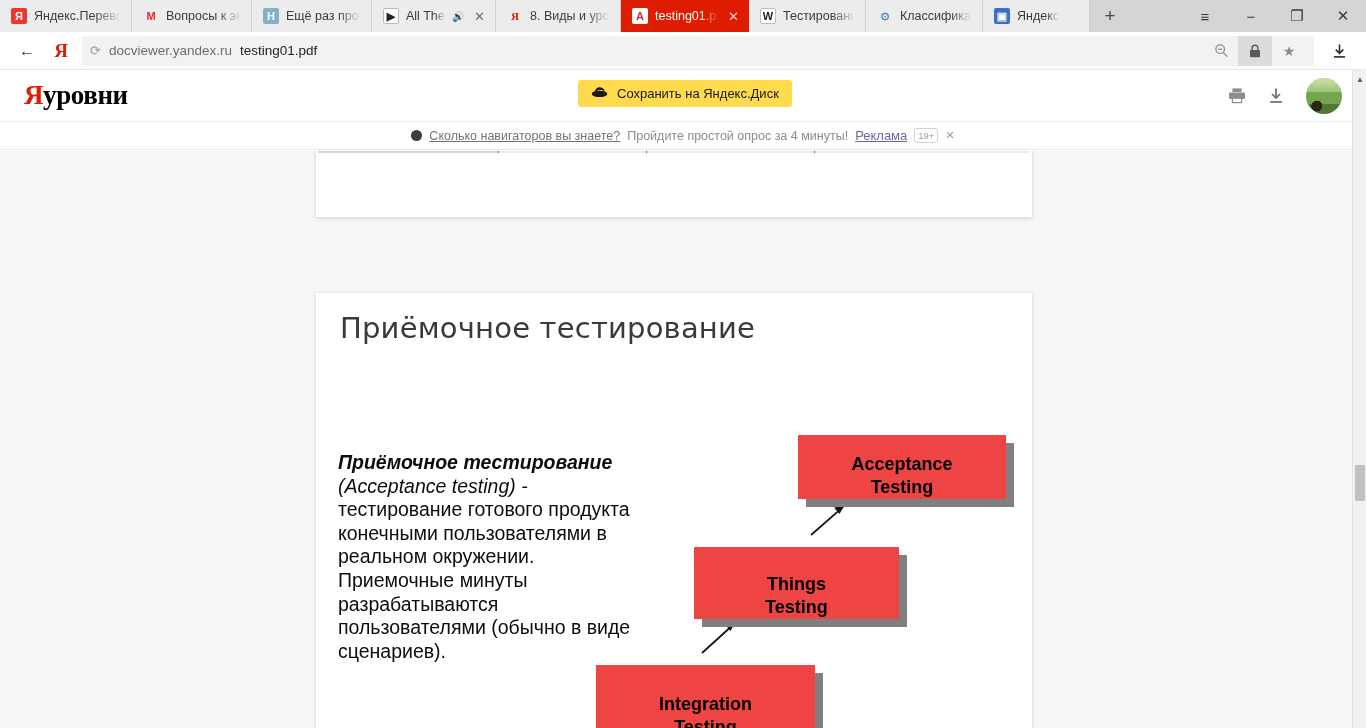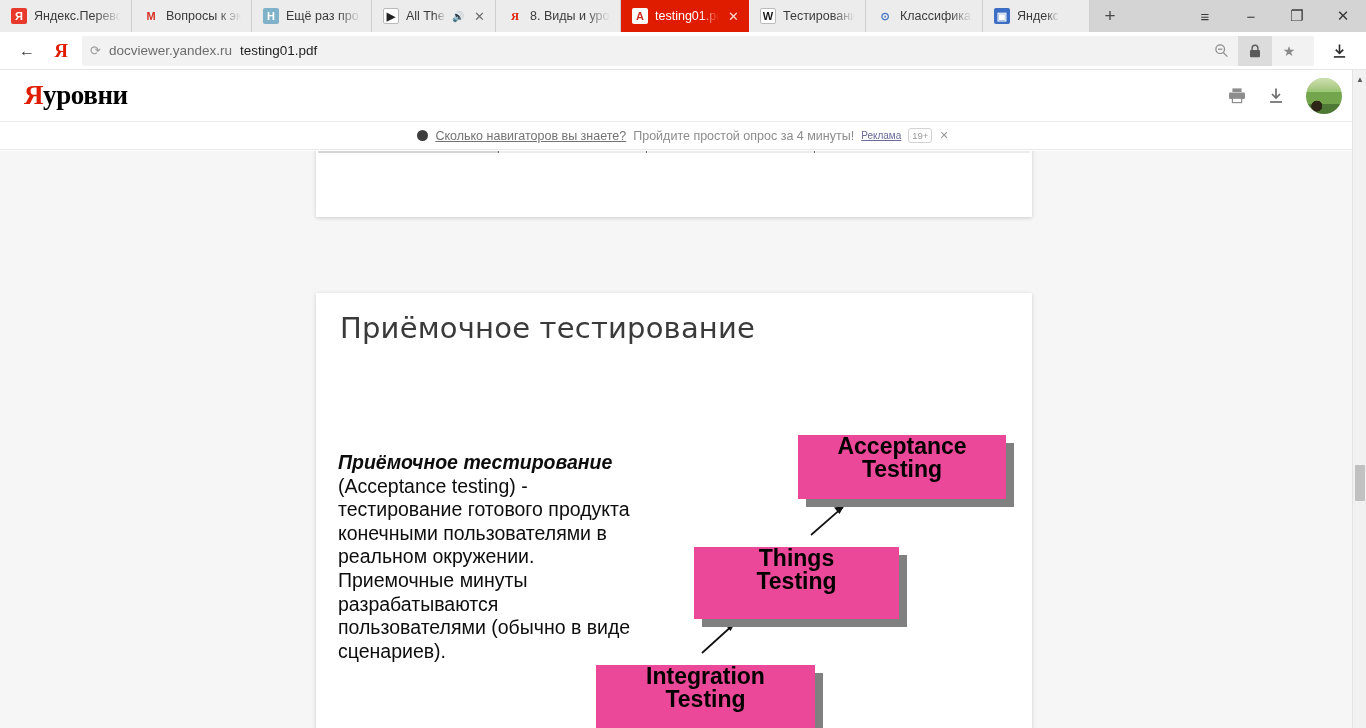--- a/index.html
+++ b/index.html
@@ -142,21 +142,21 @@
 
   
   .adbar {
     height: 28px; display:flex; align-items:center; justify-content:center;
     gap: 7px; font-size: 12.5px; background:#fff;
     border-bottom: 1px solid #e8e8e8;
   }
   .ad-dot { width:11px;height:11px;border-radius:50%;background:#3d3d3d; display:inline-block; }
   .ad-link { color:#737373; text-decoration: underline; }
   .ad-text { color:#8c8c8c; }
-  .ad-rek { color:#6a6a9c; font-size:10px; text-decoration: underline; }
+  .ad-rek { color:#6a6a9c; font-size:13px; text-decoration: underline; }
   .ad-18 { font-size:9.5px; color:#9a9a9a; border:1px solid #d2d2d2; border-radius:3px; padding:1px 3px; }
   .ad-x { color:#9a9a9a; font-size:11px; }
 
   
   .docview {
     position:absolute; left:0; right:14px; top:81px; bottom:0;
     background:#f6f6f6; overflow:hidden;
   }
   .sheet {
     position:absolute; left:316px; width:716px; background:#fff;
@@ -183,28 +183,28 @@
     font-size: 29px; color:#3a3a3a; font-weight: 400;
     font-family: "DejaVu Sans", sans-serif;
     letter-spacing: 0.2px;
   }
   .slide-body {
     position:absolute; left: 22px; top: 158px; width: 310px;
     font-size: 19.5px; line-height: 23.6px; color:#0d0d0d;
     font-family: "Liberation Sans", sans-serif;
   }
   .slide-body .lead { font-weight: 700; font-style: italic; display:block; }
-  .slide-body .lead2 { }
+  .slide-body .lead2 { font-style: italic; }
 
   
   .dbox {
     position:absolute;
-    background:#ec4899;
-    color:#000; font-weight:700; font-size:23px; line-height:23px;
-    display:flex; align-items:flex-start; justify-content:center; text-align:center;
+    background:#ef4444;
+    color:#000; font-weight:700; font-size:18px; line-height:23px;
+    display:flex; align-items:flex-end; justify-content:center; text-align:center;
     font-family:"Liberation Sans", sans-serif;
     box-shadow: 8px 8px 0 0 #808080;
   }
   .b-accept { left:482px; top:142px; width:208px; height:64px; }
   .b-system { left:378px; top:254px; width:205px; height:72px; }
   .b-integr { left:280px; top:372px; width:219px; height:74px; }
 
   .arrow { position:absolute; overflow:visible; }
 
   
@@ -322,20 +322,29 @@
     </div>
   </div>
 
   <div class="page">
 
     <div class="dv-header">
       <div class="ya-logo">
         <span class="ya-red">Я</span><span>уровни</span>
       </div>
 
+      <div class="save-btn">
+        <span class="disk-ico">
+          <svg width="17" height="12" viewBox="0 0 18 12" fill="#1a1a1a">
+            <ellipse cx="9" cy="8" rx="8.2" ry="3.4"></ellipse>
+            <path d="M3.6 6.2C4.6 2.4 7.2 0.6 10.4 1.2c2.6.5 4 2.3 4.2 4.6-1.2-1.4-3-2-5.4-1.8-2 .2-4 1-5.6 2.2z"></path>
+          </svg>
+        </span>
+        <span>Сохранить на Яндекс.Диск</span>
+      </div>
 
       <div class="hdr-right">
         <span class="hdr-ico">
           <svg width="18" height="17" viewBox="0 0 18 17" fill="#8d8d8d">
             <rect x="4.4" y="1.4" width="9.2" height="3.6"></rect>
             <rect x="1" y="5.4" width="16" height="6.6" rx="1.2"></rect>
             <rect x="4.4" y="11.2" width="9.2" height="4.4" fill="#fff" stroke="#8d8d8d" stroke-width="1.2"></rect>
           </svg>
         </span>
         <span class="hdr-ico">

